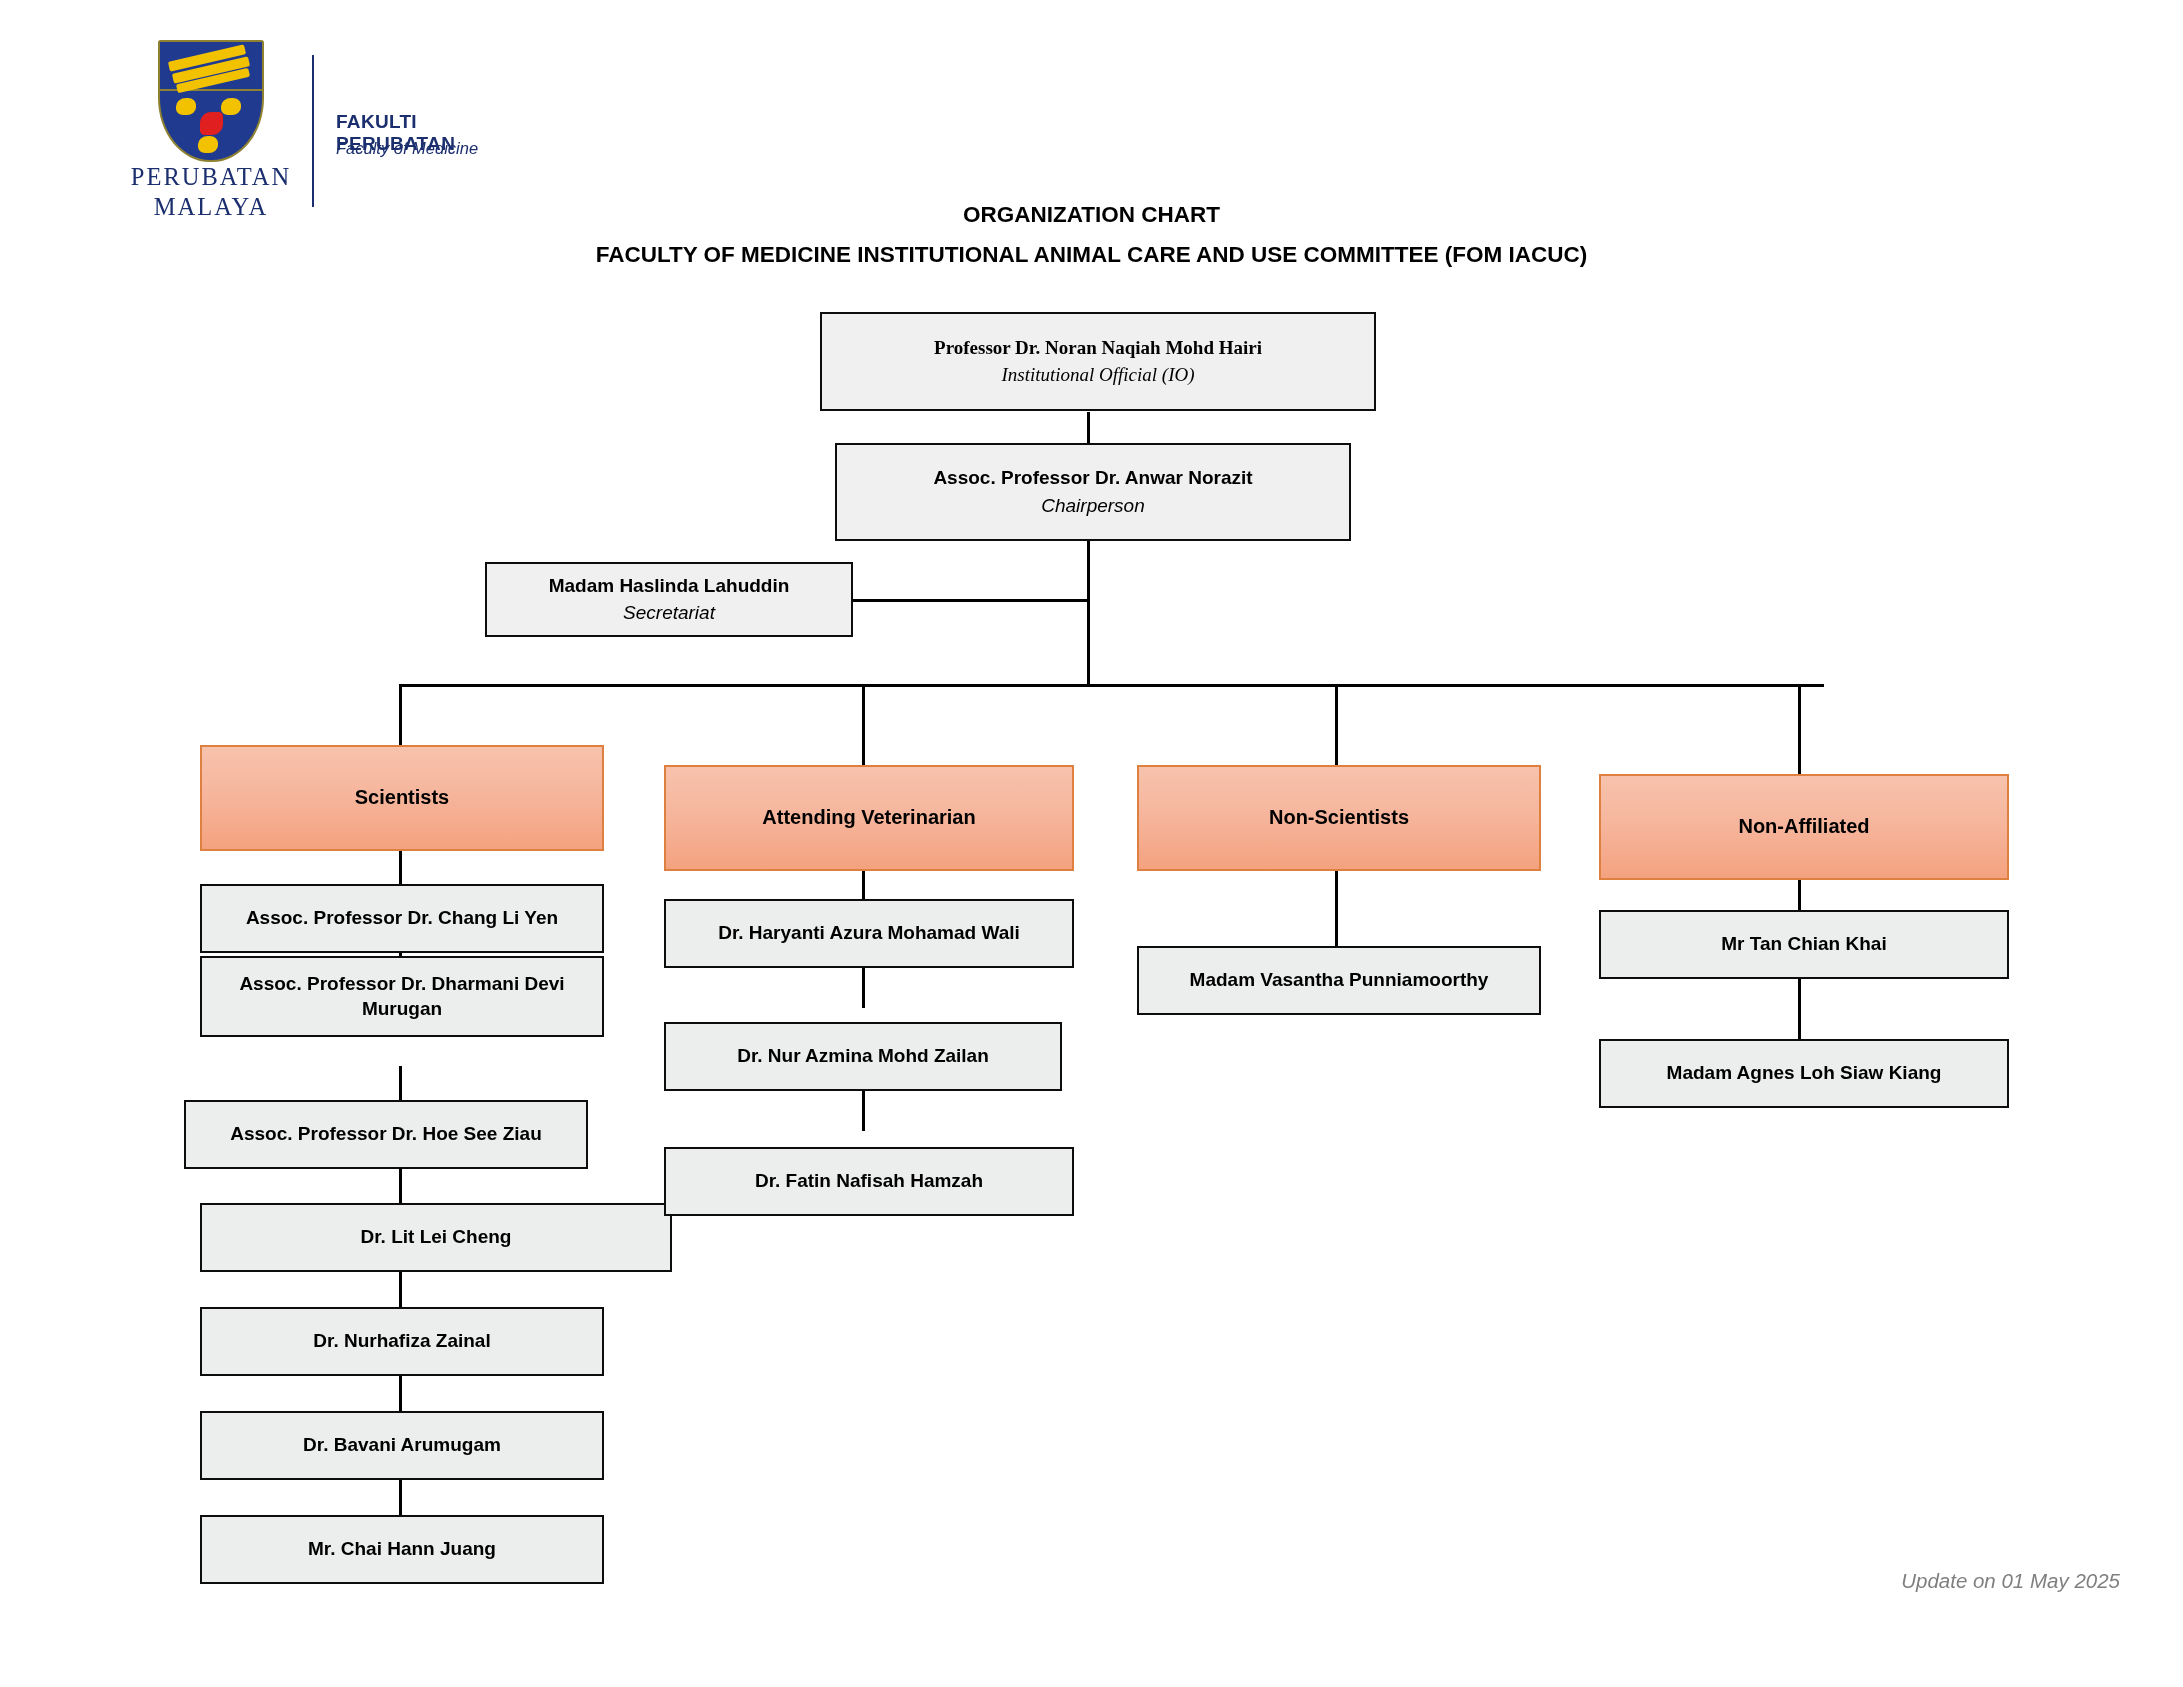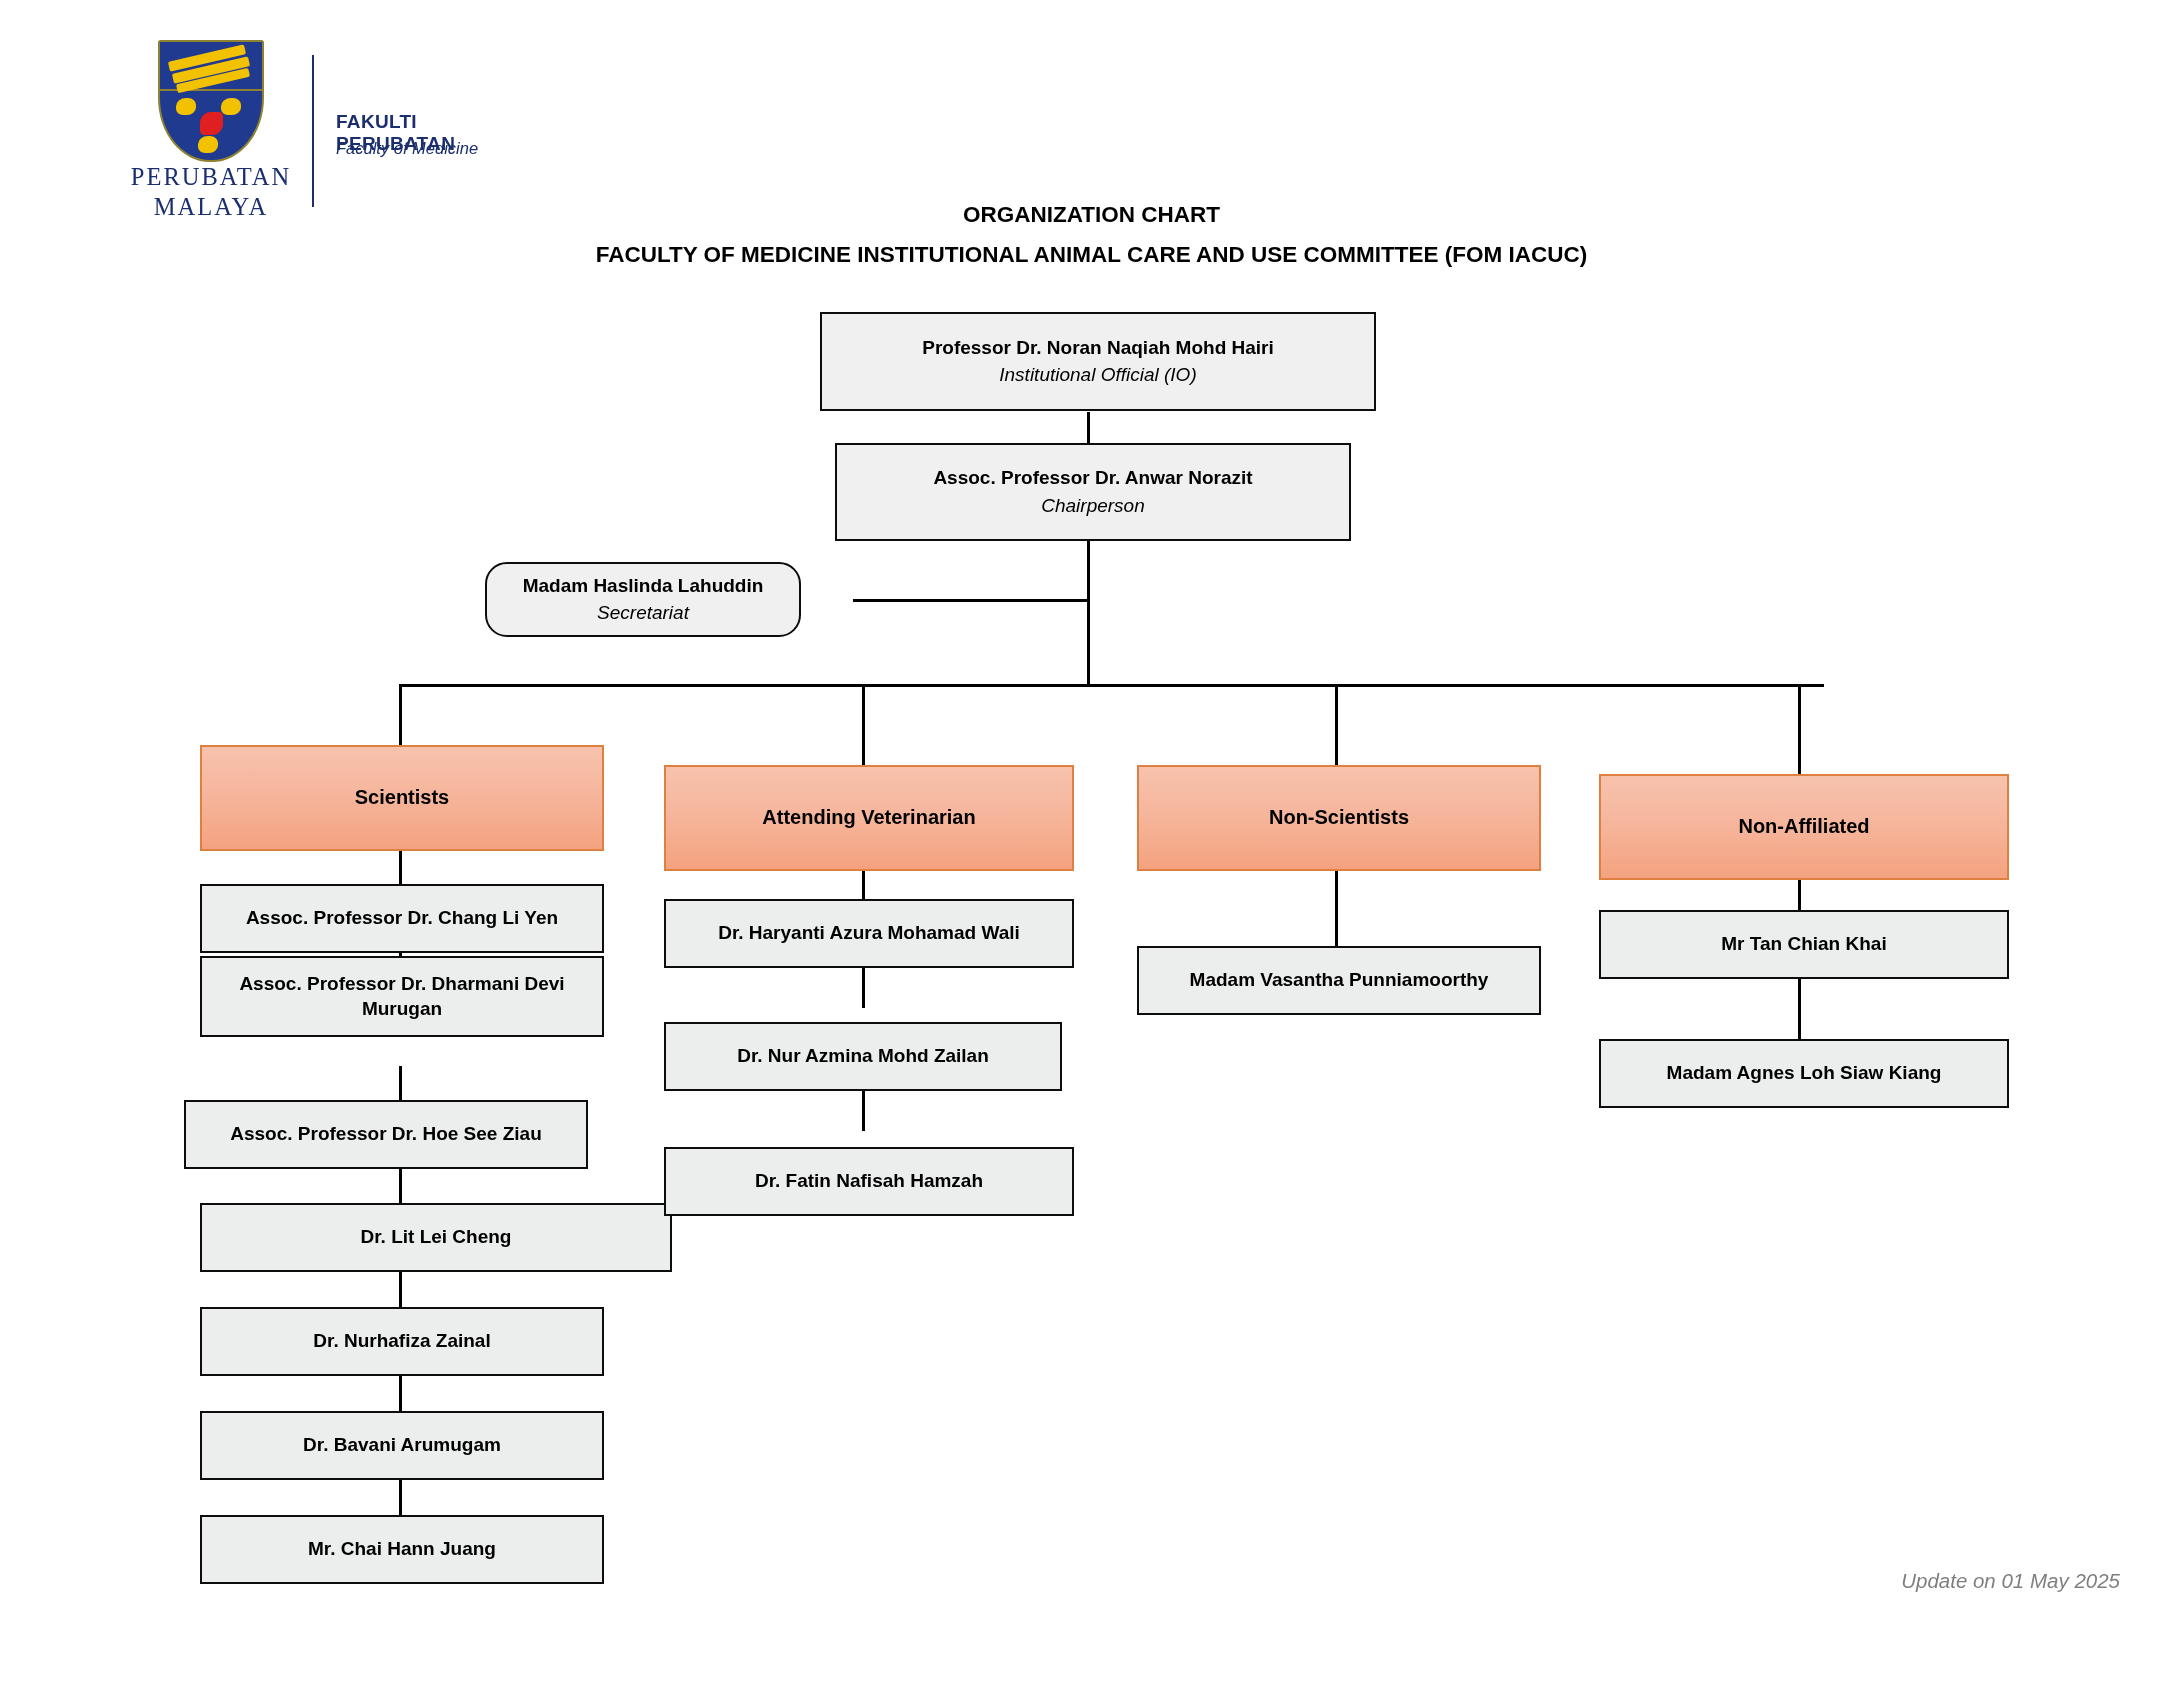--- a/index.html
+++ b/index.html
@@ -208,35 +208,35 @@
       <div>MALAYA</div>
     </div>
     <div class="logo-divider"></div>
     <div class="fac-my">FAKULTI PERUBATAN</div>
     <div class="fac-en">Faculty of Medicine</div>
   </div>
 
   <div id="title-line1" class="doc-title">ORGANIZATION CHART</div>
   <div id="title-line2" class="doc-title">FACULTY OF MEDICINE INSTITUTIONAL ANIMAL CARE AND USE COMMITTEE (FOM IACUC)</div>
 
-  <div class="node grayhead" style="left:820px; top:312px; width:556px; height:99px;">
+  <div class="node grayhead" style="left:820px; top:312px; width:556px; height:99px;font-family:Liberation Serif, serif;">
     <div class="nm">Professor Dr. Noran Naqiah Mohd Hairi</div>
     <div class="role">Institutional Official (IO)</div>
   </div>
 
   <div class="line vline" style="left:1087px; top:412px; width:2.6px; height:32px;"></div>
 
   <div class="node grayhead" style="left:835px; top:443px; width:516px; height:98px;">
     <div class="nm">Assoc. Professor Dr. Anwar Norazit</div>
     <div class="role">Chairperson</div>
   </div>
 
   <div class="line vline" style="left:1087px; top:541px; width:2.6px; height:146px;"></div>
 
-  <div class="node grayhead" style="left:485px; top:562px; width:316px; height:75px;border-radius:22px;">
+  <div class="node grayhead" style="left:485px; top:562px; width:368px; height:75px;">
     <div class="nm">Madam Haslinda Lahuddin</div>
     <div class="role">Secretariat</div>
   </div>
   <div class="line hline" style="left:853px; top:599px; width:237px; height:2.6px;"></div>
 
   <div class="line hline" style="left:400px; top:684px; width:1424px; height:3.3px;"></div>
 
   <div class="line vline" style="left:399px;  top:684px; width:2.6px; height:61px;"></div>
   <div class="line vline" style="left:862px; top:684px; width:2.6px; height:85px;"></div>
   <div class="line vline" style="left:1335px; top:684px; width:2.6px; height:85px;"></div>

